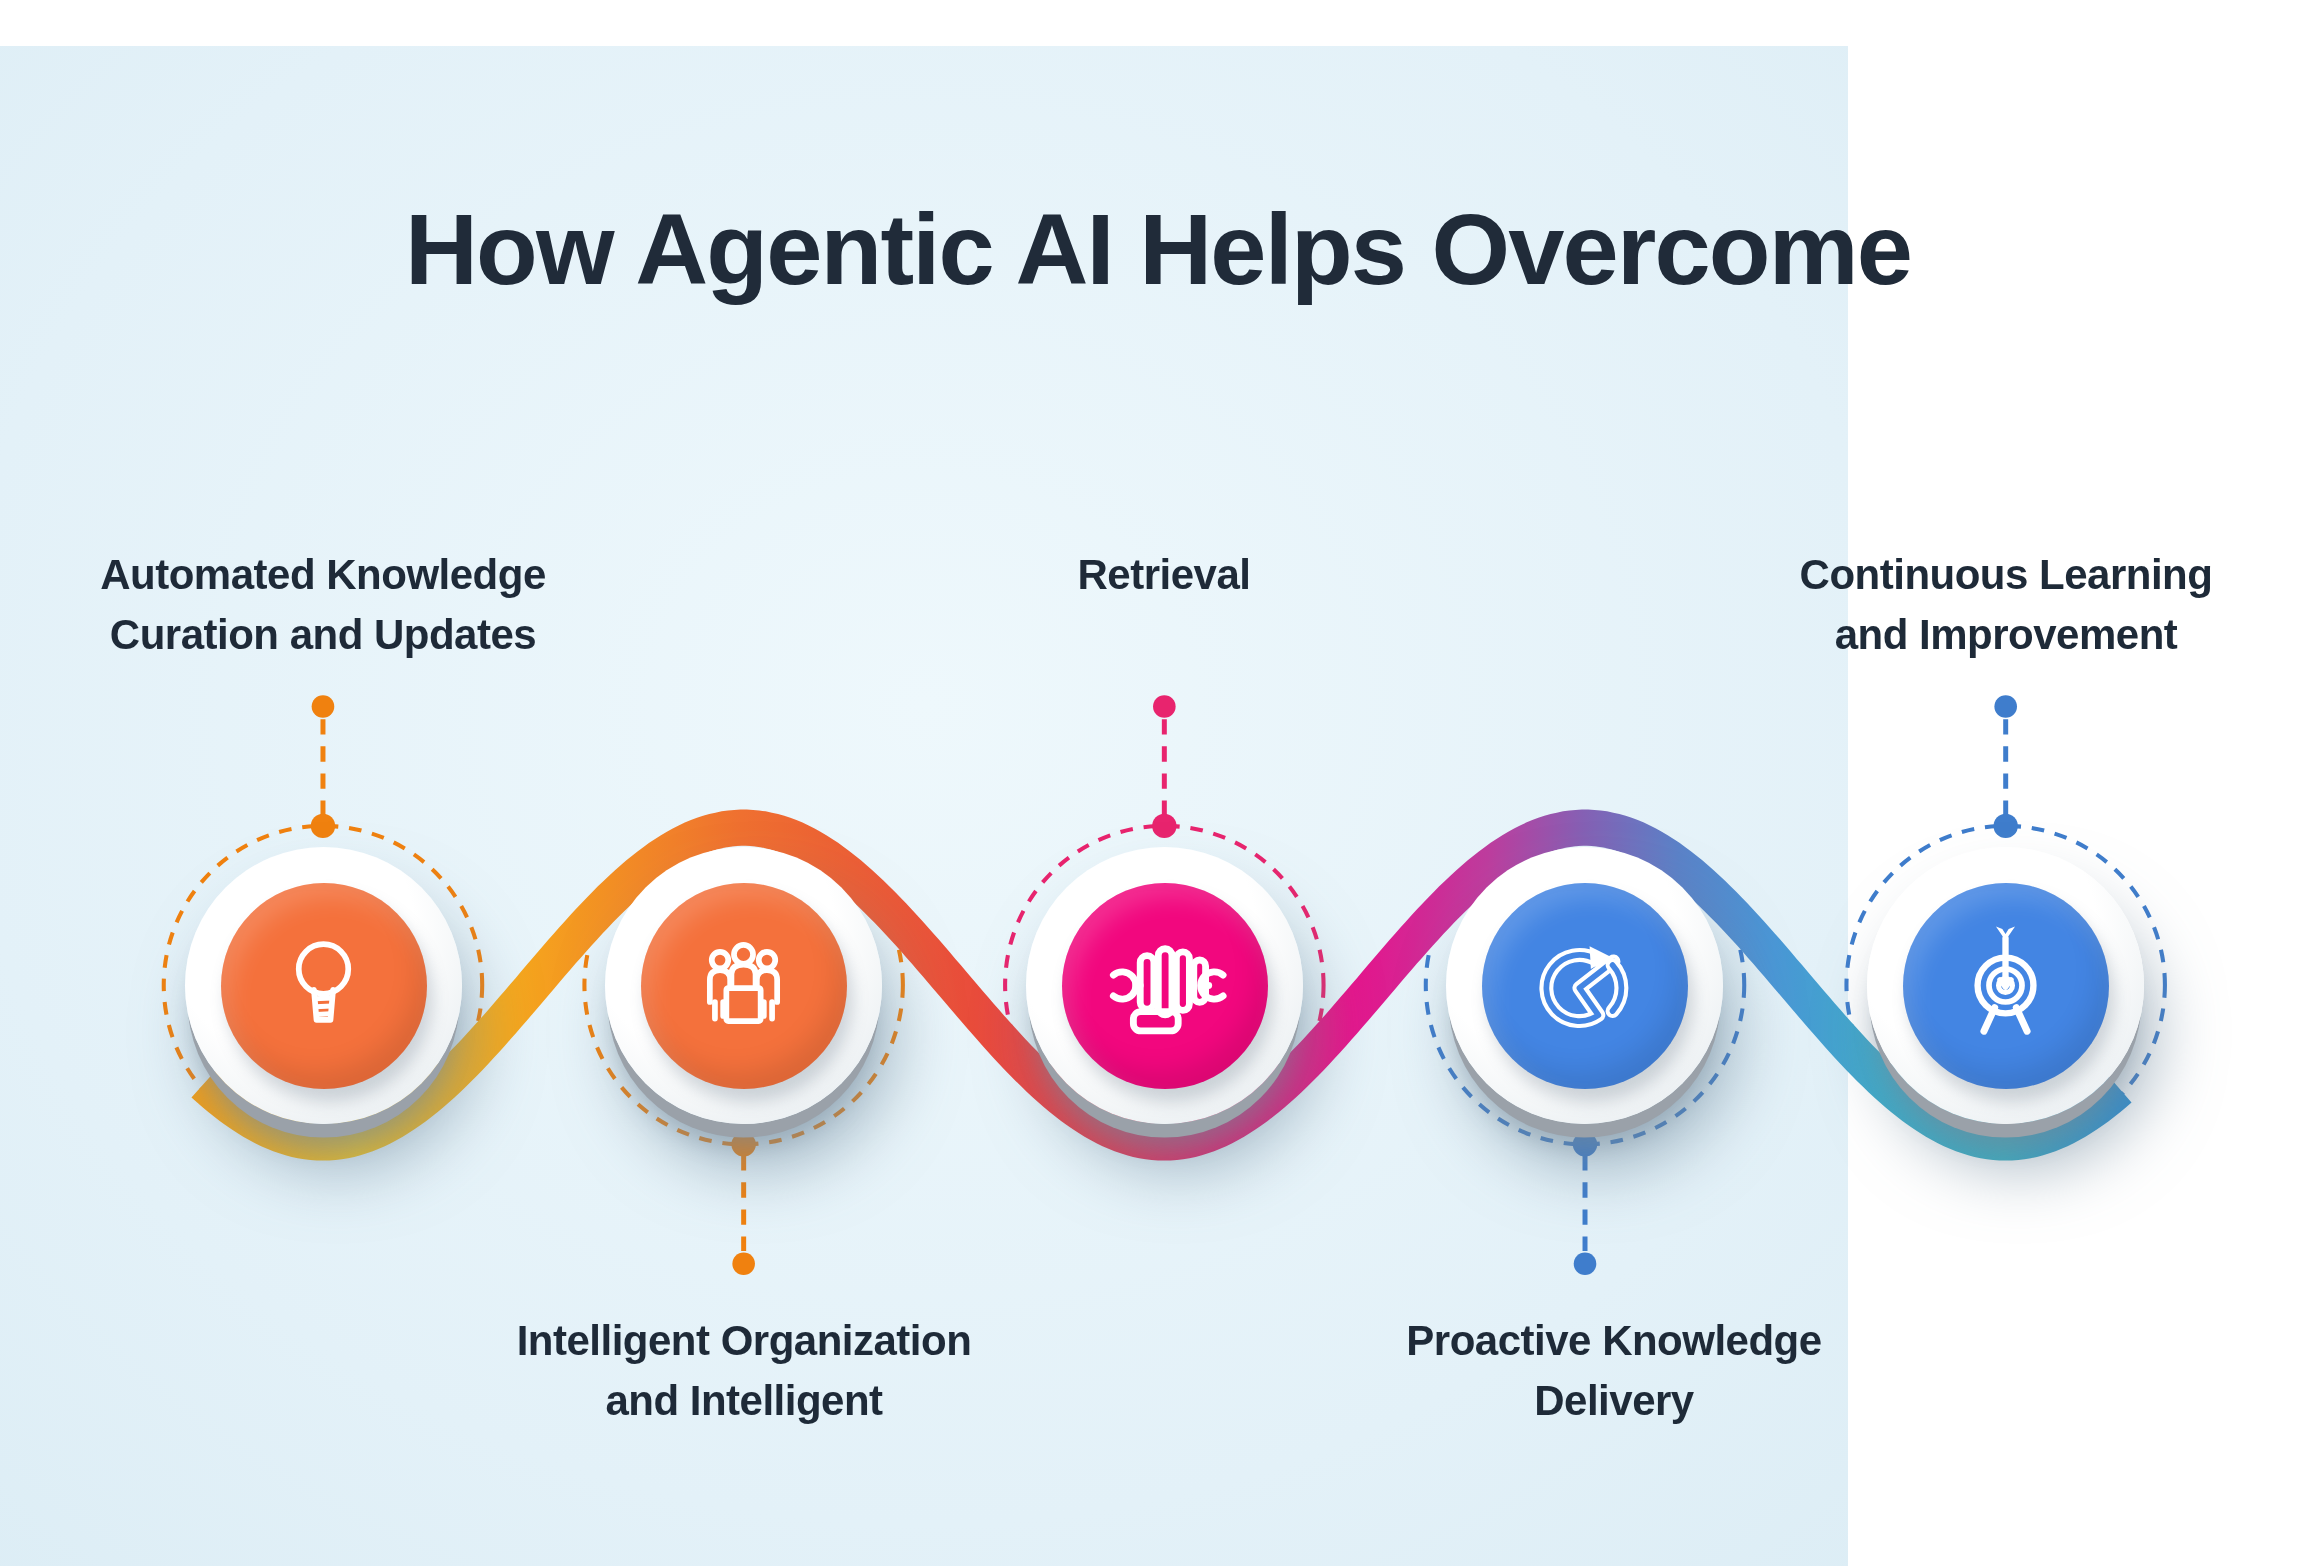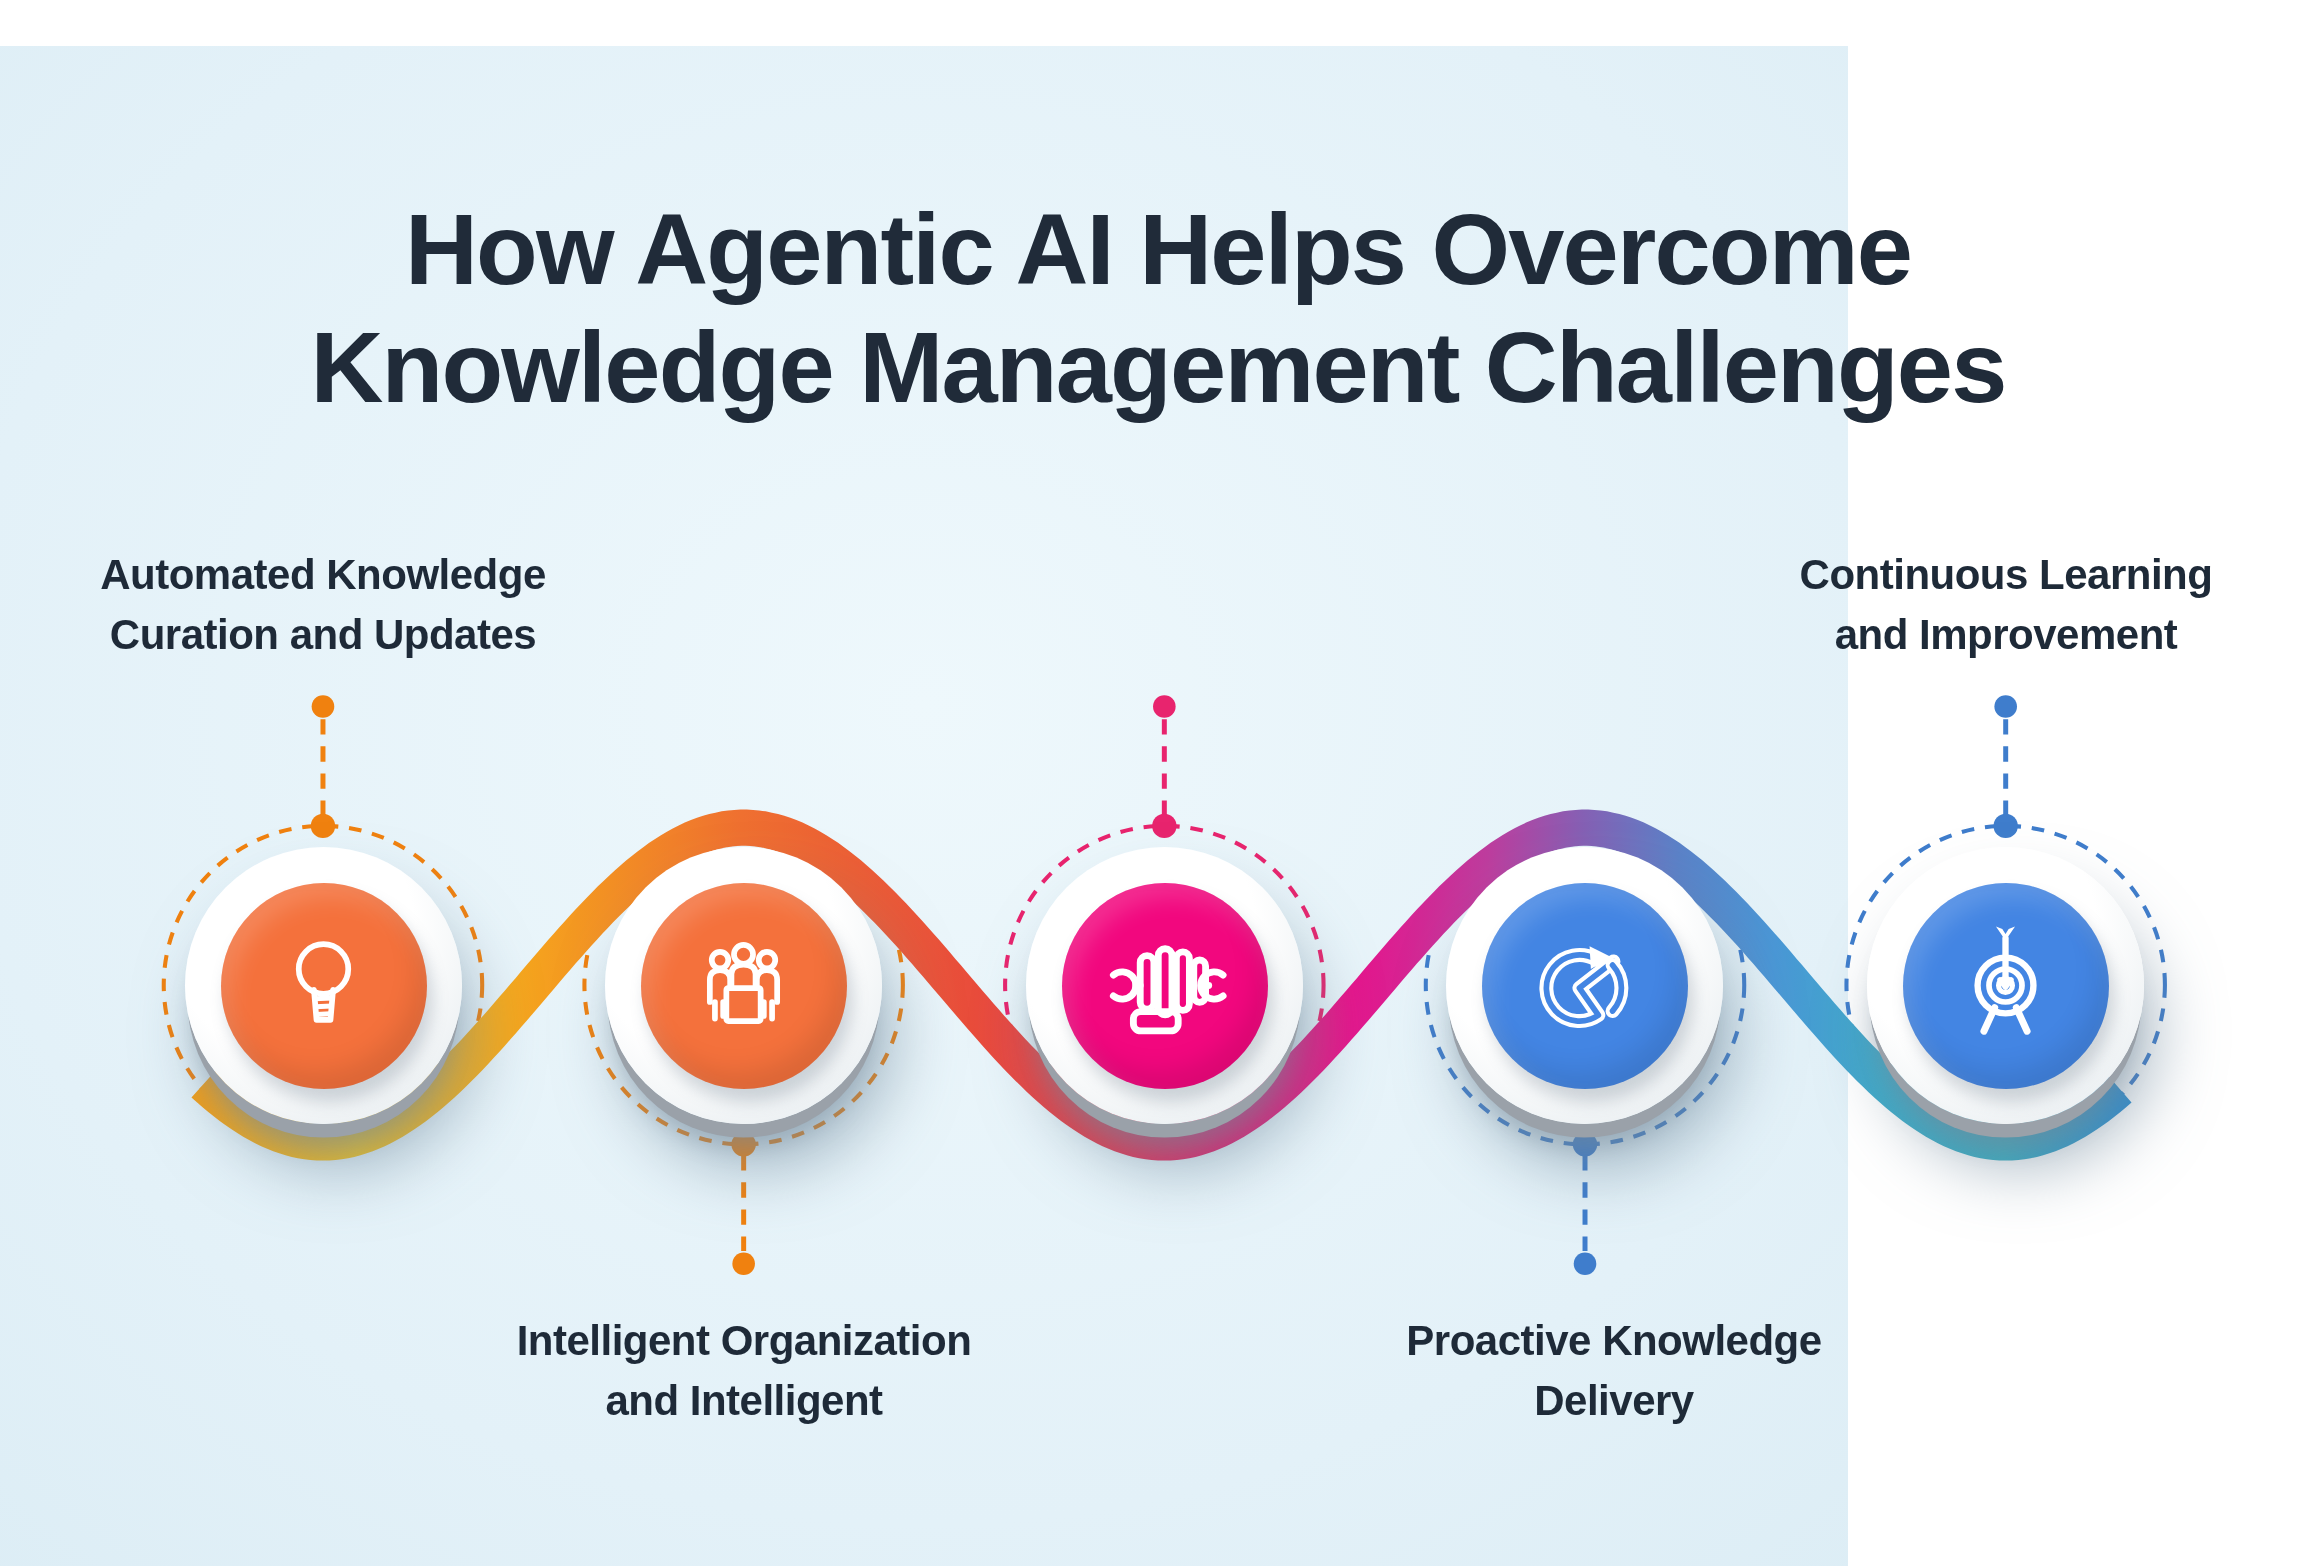--- a/index.html
+++ b/index.html
@@ -89,32 +89,32 @@
       <line class="dash-line" x1="2217" y1="744" x2="2217" y2="850"></line>
       <circle class="dot" cx="2217" cy="730" r="12.5"></circle>
       <circle class="dot" cx="2217" cy="862" r="13.5"></circle>
     </g>
 
     <path id="wave-path" d="M225 1147.3L231 1152.7L237 1157.9L243 1162.9L249 1167.7L255 1172.3L261 1176.7L267 1180.8L273 1184.7L279 1188.4L285 1191.8L291 1195.0L297 1197.9L303 1200.5L309 1202.9L315 1205.0L321 1206.9L327 1208.4L333 1209.7L339 1210.7L345 1211.4L351 1211.9L357 1212.0L363 1211.9L369 1211.4L375 1210.7L381 1209.7L387 1208.4L393 1206.9L399 1205.0L405 1202.9L411 1200.5L417 1197.9L423 1195.0L429 1191.8L435 1188.4L441 1184.7L447 1180.8L453 1176.7L459 1172.3L465 1167.7L471 1162.9L477 1157.9L483 1152.7L489 1147.3L495 1141.7L501 1135.9L507 1130.0L513 1124.0L519 1117.8L525 1111.4L531 1105.0L537 1098.4L543 1091.8L549 1085.0L555 1078.2L561 1071.3L567 1064.3L573 1057.4L579 1050.3L585 1043.3L591 1036.2L597 1029.2L603 1022.2L609 1015.1L615 1008.2L621 1001.2L627 994.4L633 987.6L639 980.9L645 974.3L651 967.8L657 961.4L663 955.1L669 949.0L675 943.0L681 937.2L687 931.5L693 926.0L699 920.7L705 915.6L711 910.7L717 906.0L723 901.5L729 897.2L735 893.2L741 889.4L747 885.9L753 882.6L759 879.5L765 876.7L771 874.2L777 872.0L783 870.0L789 868.3L795 866.9L801 865.7L807 864.9L813 864.3L819 864.0L825 864.0L831 864.3L837 864.9L843 865.7L849 866.9L855 868.3L861 870.0L867 872.0L873 874.2L879 876.7L885 879.5L891 882.6L897 885.9L903 889.4L909 893.2L915 897.2L921 901.5L927 906.0L933 910.7L939 915.6L945 920.7L951 926.0L957 931.5L963 937.2L969 943.0L975 949.0L981 955.1L987 961.4L993 967.8L999 974.3L1005 980.9L1011 987.6L1017 994.4L1023 1001.2L1029 1008.2L1035 1015.1L1041 1022.2L1047 1029.2L1053 1036.2L1059 1043.3L1065 1050.3L1071 1057.4L1077 1064.3L1083 1071.3L1089 1078.2L1095 1085.0L1101 1091.8L1107 1098.4L1113 1105.0L1119 1111.4L1125 1117.8L1131 1124.0L1137 1130.0L1143 1135.9L1149 1141.7L1155 1147.3L1161 1152.7L1167 1157.9L1173 1162.9L1179 1167.7L1185 1172.3L1191 1176.7L1197 1180.8L1203 1184.7L1209 1188.4L1215 1191.8L1221 1195.0L1227 1197.9L1233 1200.5L1239 1202.9L1245 1205.0L1251 1206.9L1257 1208.4L1263 1209.7L1269 1210.7L1275 1211.4L1281 1211.9L1287 1212.0L1293 1211.9L1299 1211.4L1305 1210.7L1311 1209.7L1317 1208.4L1323 1206.9L1329 1205.0L1335 1202.9L1341 1200.5L1347 1197.9L1353 1195.0L1359 1191.8L1365 1188.4L1371 1184.7L1377 1180.8L1383 1176.7L1389 1172.3L1395 1167.7L1401 1162.9L1407 1157.9L1413 1152.7L1419 1147.3L1425 1141.7L1431 1135.9L1437 1130.0L1443 1124.0L1449 1117.8L1455 1111.4L1461 1105.0L1467 1098.4L1473 1091.8L1479 1085.0L1485 1078.2L1491 1071.3L1497 1064.3L1503 1057.4L1509 1050.3L1515 1043.3L1521 1036.2L1527 1029.2L1533 1022.2L1539 1015.1L1545 1008.2L1551 1001.2L1557 994.4L1563 987.6L1569 980.9L1575 974.3L1581 967.8L1587 961.4L1593 955.1L1599 949.0L1605 943.0L1611 937.2L1617 931.5L1623 926.0L1629 920.7L1635 915.6L1641 910.7L1647 906.0L1653 901.5L1659 897.2L1665 893.2L1671 889.4L1677 885.9L1683 882.6L1689 879.5L1695 876.7L1701 874.2L1707 872.0L1713 870.0L1719 868.3L1725 866.9L1731 865.7L1737 864.9L1743 864.3L1749 864.0L1755 864.0L1761 864.3L1767 864.9L1773 865.7L1779 866.9L1785 868.3L1791 870.0L1797 872.0L1803 874.2L1809 876.7L1815 879.5L1821 882.6L1827 885.9L1833 889.4L1839 893.2L1845 897.2L1851 901.5L1857 906.0L1863 910.7L1869 915.6L1875 920.7L1881 926.0L1887 931.5L1893 937.2L1899 943.0L1905 949.0L1911 955.1L1917 961.4L1923 967.8L1929 974.3L1935 980.9L1941 987.6L1947 994.4L1953 1001.2L1959 1008.2L1965 1015.1L1971 1022.2L1977 1029.2L1983 1036.2L1989 1043.3L1995 1050.3L2001 1057.4L2007 1064.3L2013 1071.3L2019 1078.2L2025 1085.0L2031 1091.8L2037 1098.4L2043 1105.0L2049 1111.4L2055 1117.8L2061 1124.0L2067 1130.0L2073 1135.9L2079 1141.7L2085 1147.3L2091 1152.7L2097 1157.9L2103 1162.9L2109 1167.7L2115 1172.3L2121 1176.7L2127 1180.8L2133 1184.7L2139 1188.4L2145 1191.8L2151 1195.0L2157 1197.9L2163 1200.5L2169 1202.9L2175 1205.0L2181 1206.9L2187 1208.4L2193 1209.7L2199 1210.7L2205 1211.4L2211 1211.9L2217 1212.0L2223 1211.9L2229 1211.4L2235 1210.7L2241 1209.7L2247 1208.4L2253 1206.9L2259 1205.0L2265 1202.9L2271 1200.5L2277 1197.9L2283 1195.0L2289 1191.8L2295 1188.4L2301 1184.7L2307 1180.8L2313 1176.7L2319 1172.3L2325 1167.7L2331 1162.9L2337 1157.9L2343 1152.7"></path>
   </svg>
 
   <h1 class="title">
     <span>How Agentic AI Helps Overcome</span>
-    <span>Knowledge Management Challenges</span>
   </h1>
 
   <div class="label above" style="left:-21px">
     <span>Automated Knowledge</span>
     <span>Curation and Updates</span>
   </div>
   <div class="label below" style="left:400px">
     <span>Intelligent Organization</span>
     <span>and Intelligent</span>
   </div>
   <div class="label above" style="left:820px">
+    <span>Retrieval</span>
   </div>
   <div class="label below" style="left:1270px">
     <span>Proactive Knowledge</span>
     <span>Delivery</span>
   </div>
   <div class="label above" style="left:1662px">
     <span>Continuous Learning</span>
     <span>and Improvement</span>
   </div>
 

